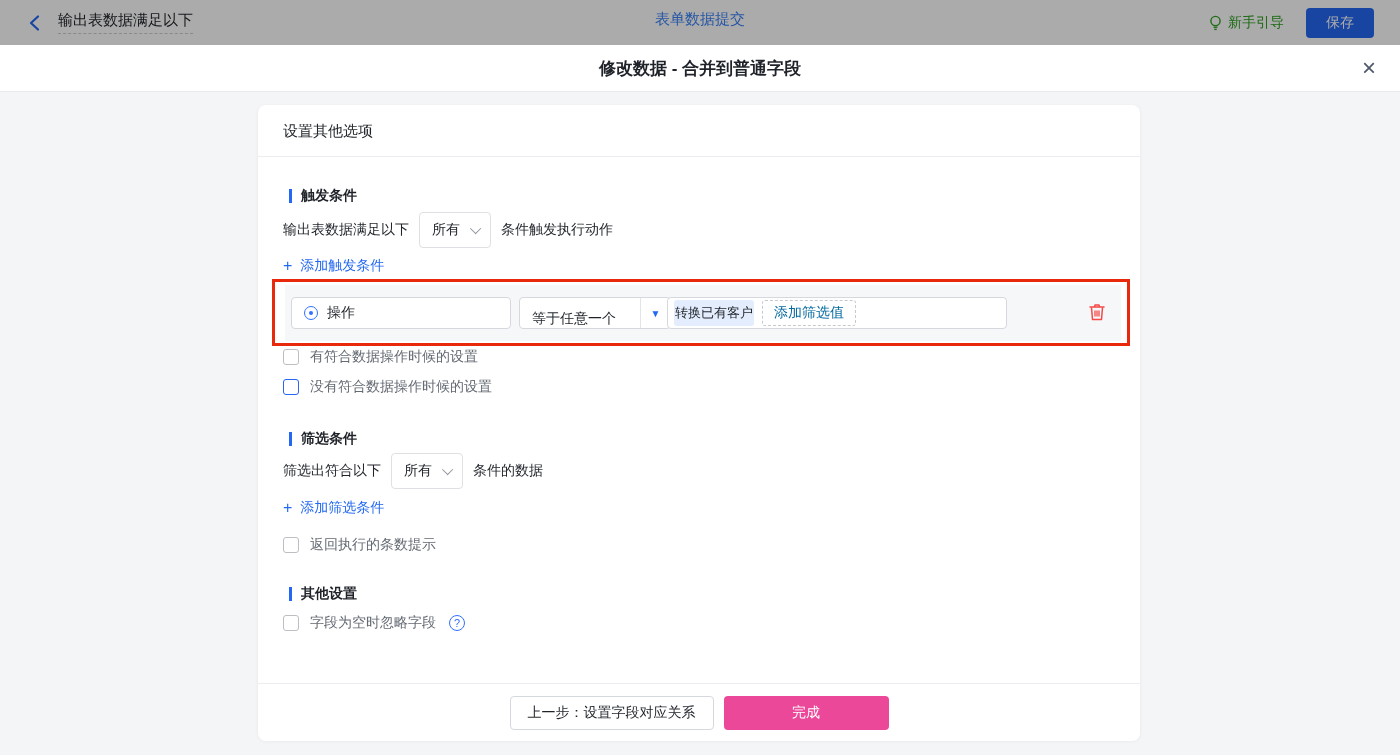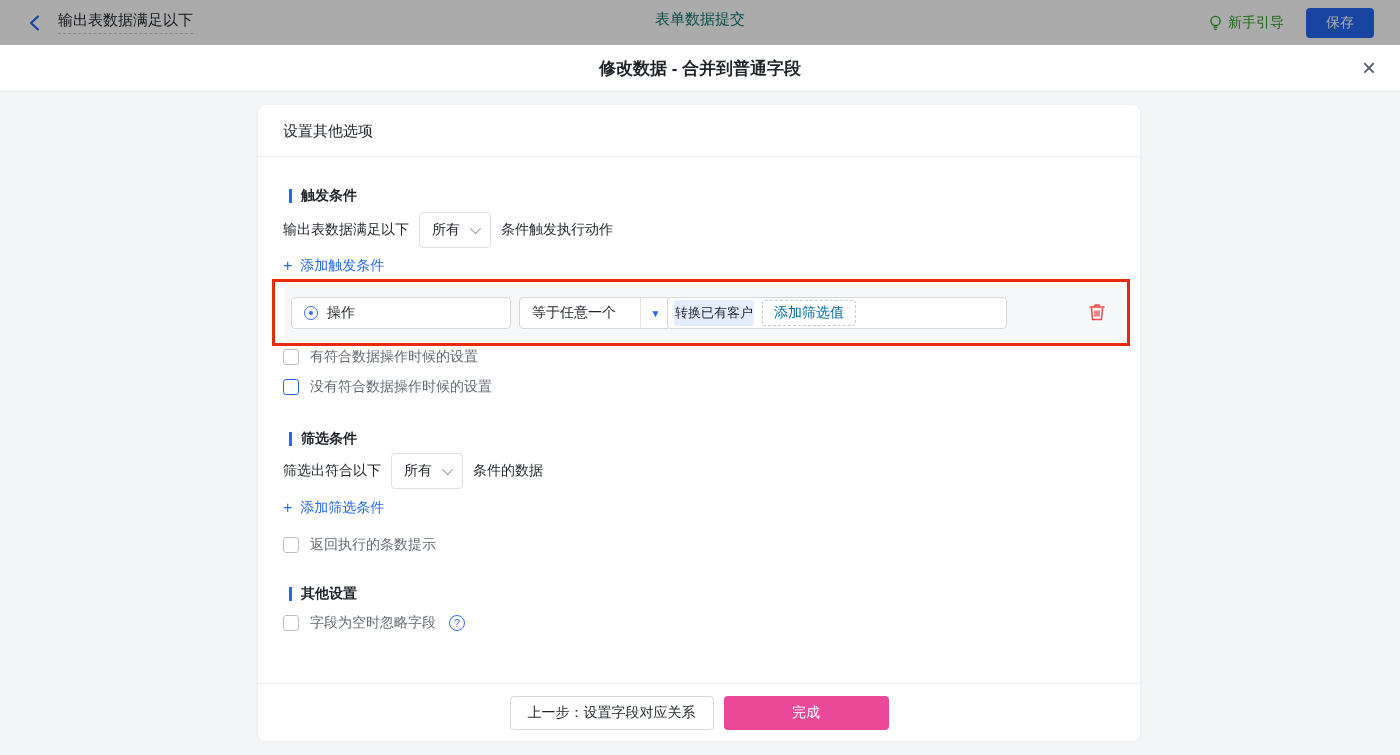--- a/index.html
+++ b/index.html
@@ -9,21 +9,21 @@
 
   
   .topbar { position:absolute; left:0; top:0; width:1400px; height:45px;
     background:#ffffff; display:flex; align-items:center; justify-content:space-between; }
   .topbar-left { display:flex; align-items:center; gap:14px; padding-left:26px; }
   .back-icon { width:18px; height:18px; display:inline-block; }
   .back-icon svg { display:block; }
   .flow-name { font-size:15px; color:#1f2329; padding-bottom:3px;
     border-bottom:1px dashed #c9ccd1; }
   .topbar-title { position:absolute; left:0; right:0; top:0; height:39px;
-    display:flex; align-items:center; justify-content:center; font-size:15px; color:#0f766e; }
+    display:flex; align-items:center; justify-content:center; font-size:15px; color:#3b82f6; }
   .topbar-right { display:flex; align-items:center; gap:22px; padding-right:26px; z-index:2; }
   .guide { display:flex; align-items:center; gap:5px; color:#2ea121; font-size:14px; cursor:pointer; }
   .save-btn { background:#2468f2; color:#fff; font-size:14px; border:none;
     border-radius:4px; height:30px; padding:0 20px; cursor:pointer; }
   .topbar-dim { position:absolute; inset:0; background:rgba(0,0,0,0.33); z-index:5; }
 
   
   .modal { position:absolute; left:0; top:45px; width:1400px; height:710px; background:#f4f5f6; }
   .modal-header { position:relative; height:47px; background:#fff;
     border-bottom:1px solid #e8eaec; display:flex; align-items:center; justify-content:center; }
@@ -62,21 +62,21 @@
   .red-box { position:absolute; left:14px; top:174px; width:858px; height:67px;
     border:3px solid #e8290b; z-index:6; pointer-events:none; }
 
   .cond-input { position:absolute; height:32px; background:#fff; border:1px solid #d5d8dd;
     border-radius:4px; display:flex; align-items:center; font-size:14px; z-index:3; }
   .cond-field { left:33px; top:192px; width:220px; padding-left:12px; gap:9px; cursor:pointer; }
   .radio-icon { width:14px; height:14px; border:1.5px solid #3370ff; border-radius:50%;
     position:relative; display:inline-block; }
   .radio-icon::after { content:""; position:absolute; left:50%; top:50%;
     transform:translate(-50%,-50%); width:4px; height:4px; border-radius:50%; background:#3370ff; }
-  .cond-op { left:261px; top:192px; width:152px; cursor:pointer; }
+  .cond-op { left:261px; top:192px; width:152px; cursor:pointer;align-items:flex-end; }
   .cond-op .op-text { flex:1; padding-left:12px; }
   .op-caret-zone { width:30px; height:100%; border-left:1px solid #e2e4e8;
     display:flex; align-items:center; justify-content:center; color:#2468f2; font-size:10px; }
   .cond-val { left:409px; top:192px; width:340px; padding-left:6px; gap:8px; cursor:text; }
   .val-tag { background:#e3edfd; color:#1f2329; border-radius:3px; font-size:13px;
     padding:4px 1px; white-space:nowrap; }
   .val-placeholder { border:1px dashed #c6c9ce; border-radius:3px; color:#0369a1;
     font-size:14px; padding:3px 11px; white-space:nowrap; cursor:pointer; }
   .trash { position:absolute; left:830px; top:197px; width:20px; height:22px;
     cursor:pointer; z-index:3; }

